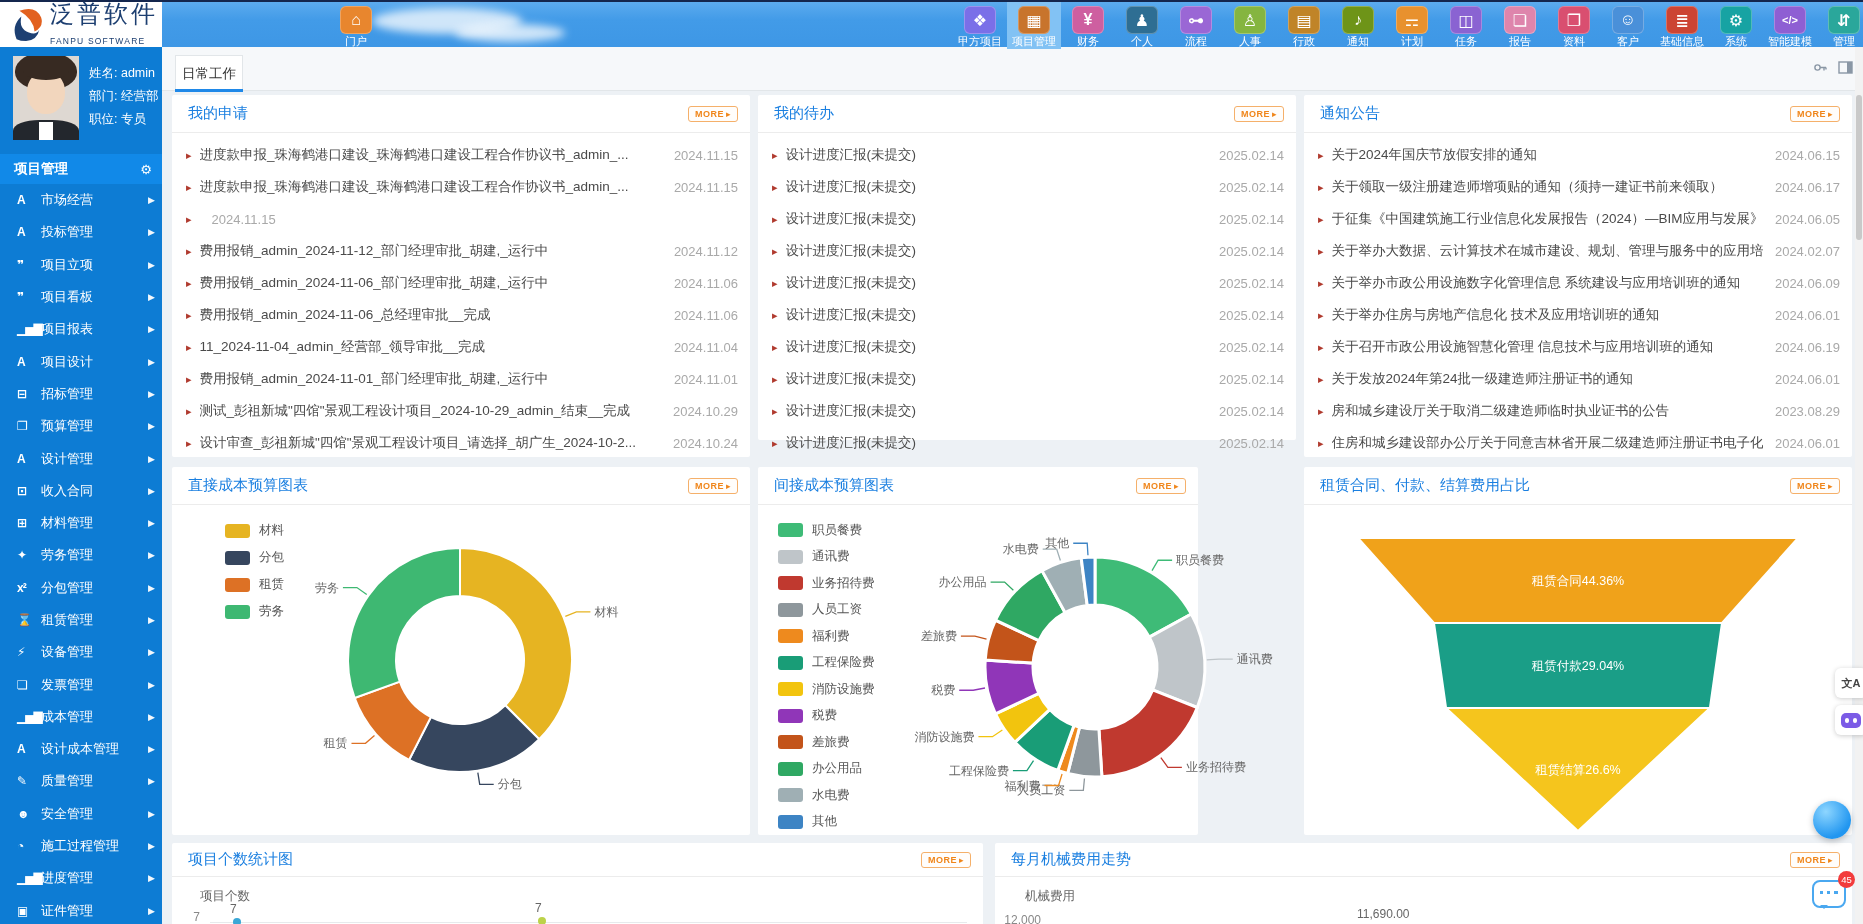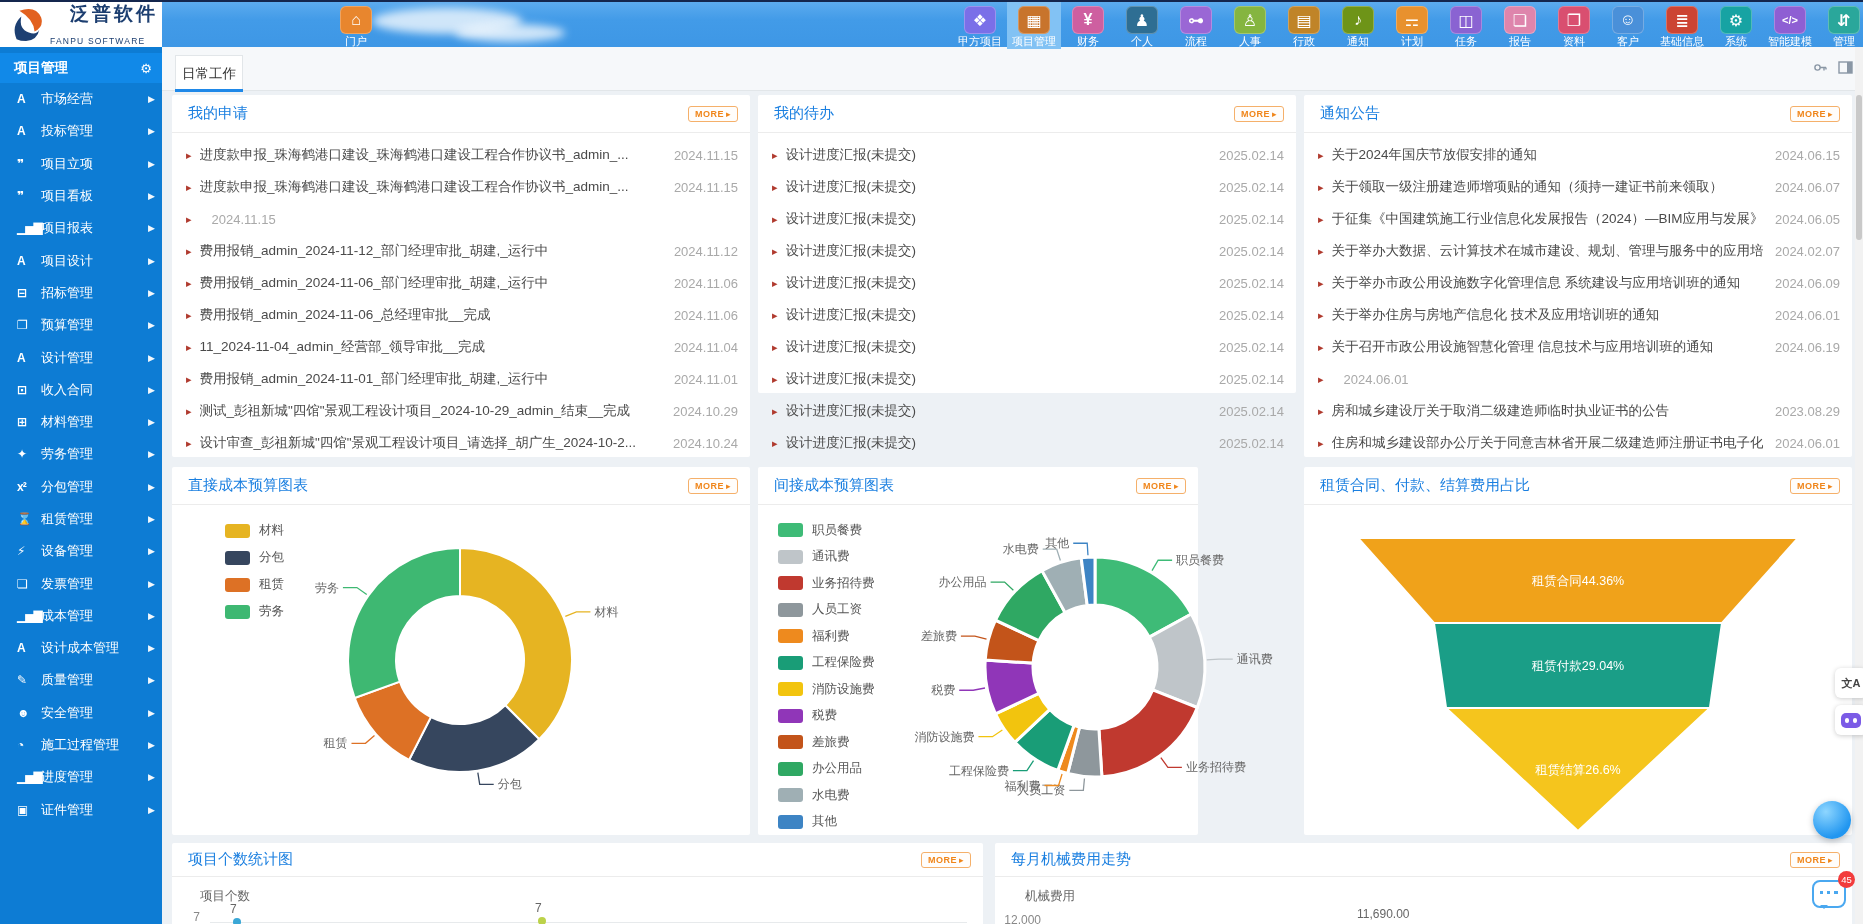--- a/index.html
+++ b/index.html
@@ -6,21 +6,21 @@
   body { font-family:"Liberation Sans","DejaVu Sans",sans-serif; background:#dde3e8; }
   .screen { position:relative; width:1863px; height:924px; overflow:hidden; background:#edf1f5; }
 
   
   .navbar { position:absolute; left:0; top:0; width:1863px; height:47px;
     background:linear-gradient(180deg,#5cabee 0%,#429be8 40%,#3e97e5 100%);
     background-color:#3e97e5; border-top:2px solid #14264d; z-index:30; }
   .logo-box { position:absolute; left:0; top:0; width:162px; height:45px; background:#fff;
     display:flex; align-items:center; padding-left:10px; }
   .logo-text { margin-left:6px; }
-  .logo-title { font-size:19px; font-weight:bold; color:#1c3e70; letter-spacing:3px; line-height:22px;margin-left:20px; }
+  .logo-title { font-size:24px; font-weight:normal; color:#1c3e70; letter-spacing:3px; line-height:22px; }
   .logo-sub { font-size:8.5px; color:#1c3e70; letter-spacing:1.2px;margin-top:11px; }
   .cloud { position:absolute; background:#fff; border-radius:50%; opacity:.75; filter:blur(4px); }
   .c1 { left:372px; top:6px; width:150px; height:26px; }
   .c2 { left:455px; top:22px; width:110px; height:18px; }
   .nav-item, .portal { width:54px; height:47px; padding-top:4px; display:flex; flex-direction:column;
     align-items:center; cursor:pointer; }
   .portal { position:absolute; left:329px; top:0; }
   .nav-items { position:absolute; right:-8px; top:0; display:flex; }
   .nav-item.active { background:#82c2f4; }
   .nav-ic { width:32px; height:32px; border-radius:6px; color:#fff; font-size:16px; font-weight:bold;
@@ -192,20 +192,34 @@
           <div class="nav-lb">智能建模</div>
         </div>
         <div class="nav-item">
           <div class="nav-ic" style="background: rgb(42, 167, 155);">⇵</div>
           <div class="nav-lb">管理</div>
         </div>
       </nav>
   </header>
 
   <aside class="sidebar">
+    <div class="user-box">
+      <div class="avatar">
+        <div class="hair"></div>
+          <div class="face"></div>
+          <div class="fringe"></div>
+          <div class="suit"></div>
+          <div class="shirt"></div>
+      </div>
+      <div class="user-lines">
+        <div><span>姓名:</span> <span>admin</span></div>
+        <div><span>部门:</span> <span>经营部</span></div>
+        <div><span>职位:</span> <span>专员</span></div>
+      </div>
+    </div>
     <div class="side-section">
       <span>项目管理</span>
       <span class="gear">⚙</span>
     </div>
     <div id="side-menu">
         <div class="side-item">
           <span class="side-ic">A</span>
           <span class="side-lb">市场经营</span>
           <span class="side-arrow">▶</span>
         </div>
@@ -391,21 +405,21 @@
             <span class="ldate">2024.10.29</span>
           </div>
           <div class="lrow">
             <span class="bullet">▸</span>
             <span class="ltxt">设计审查_彭祖新城"四馆"景观工程设计项目_请选择_胡广生_2024-10-2...</span>
             <span class="ldate">2024.10.24</span>
           </div>
         </div>
     </section>
 
-    <section class="panel" style="left:596px; top:48px; width:538px; height:298px;">
+    <section class="panel" style="left:596px; top:48px; width:538px; height:345px;">
       <div class="panel-head">
         <h3 class="p-title">我的待办</h3>
         <button class="more">
             <span>MORE</span>
             <span class="more-arrow">▸</span>
           </button>
       </div>
       <div class="plist">
           <div class="lrow">
             <span class="bullet">▸</span>
@@ -470,21 +484,21 @@
       </div>
       <div class="plist">
           <div class="lrow">
             <span class="bullet">▸</span>
             <span class="ltxt">关于2024年国庆节放假安排的通知</span>
             <span class="ldate">2024.06.15</span>
           </div>
           <div class="lrow">
             <span class="bullet">▸</span>
             <span class="ltxt">关于领取一级注册建造师增项贴的通知（须持一建证书前来领取）</span>
-            <span class="ldate">2024.06.07</span>
+            <span class="ldate">2024.06.17</span>
           </div>
           <div class="lrow">
             <span class="bullet">▸</span>
             <span class="ltxt">于征集《中国建筑施工行业信息化发展报告（2024）—BIM应用与发展》材料...</span>
             <span class="ldate">2024.06.05</span>
           </div>
           <div class="lrow">
             <span class="bullet">▸</span>
             <span class="ltxt">关于举办大数据、云计算技术在城市建设、规划、管理与服务中的应用培训班...</span>
             <span class="ldate">2024.02.07</span>
@@ -499,20 +513,21 @@
             <span class="ltxt">关于举办住房与房地产信息化 技术及应用培训班的通知</span>
             <span class="ldate">2024.06.01</span>
           </div>
           <div class="lrow">
             <span class="bullet">▸</span>
             <span class="ltxt">关于召开市政公用设施智慧化管理 信息技术与应用培训班的通知</span>
             <span class="ldate">2024.06.19</span>
           </div>
           <div class="lrow">
             <span class="bullet">▸</span>
+            <span class="ltxt">关于发放2024年第24批一级建造师注册证书的通知</span>
             <span class="ldate">2024.06.01</span>
           </div>
           <div class="lrow">
             <span class="bullet">▸</span>
             <span class="ltxt">房和城乡建设厅关于取消二级建造师临时执业证书的公告</span>
             <span class="ldate">2023.08.29</span>
           </div>
           <div class="lrow">
             <span class="bullet">▸</span>
             <span class="ltxt">住房和城乡建设部办公厅关于同意吉林省开展二级建造师注册证书电子化试点...</span>

